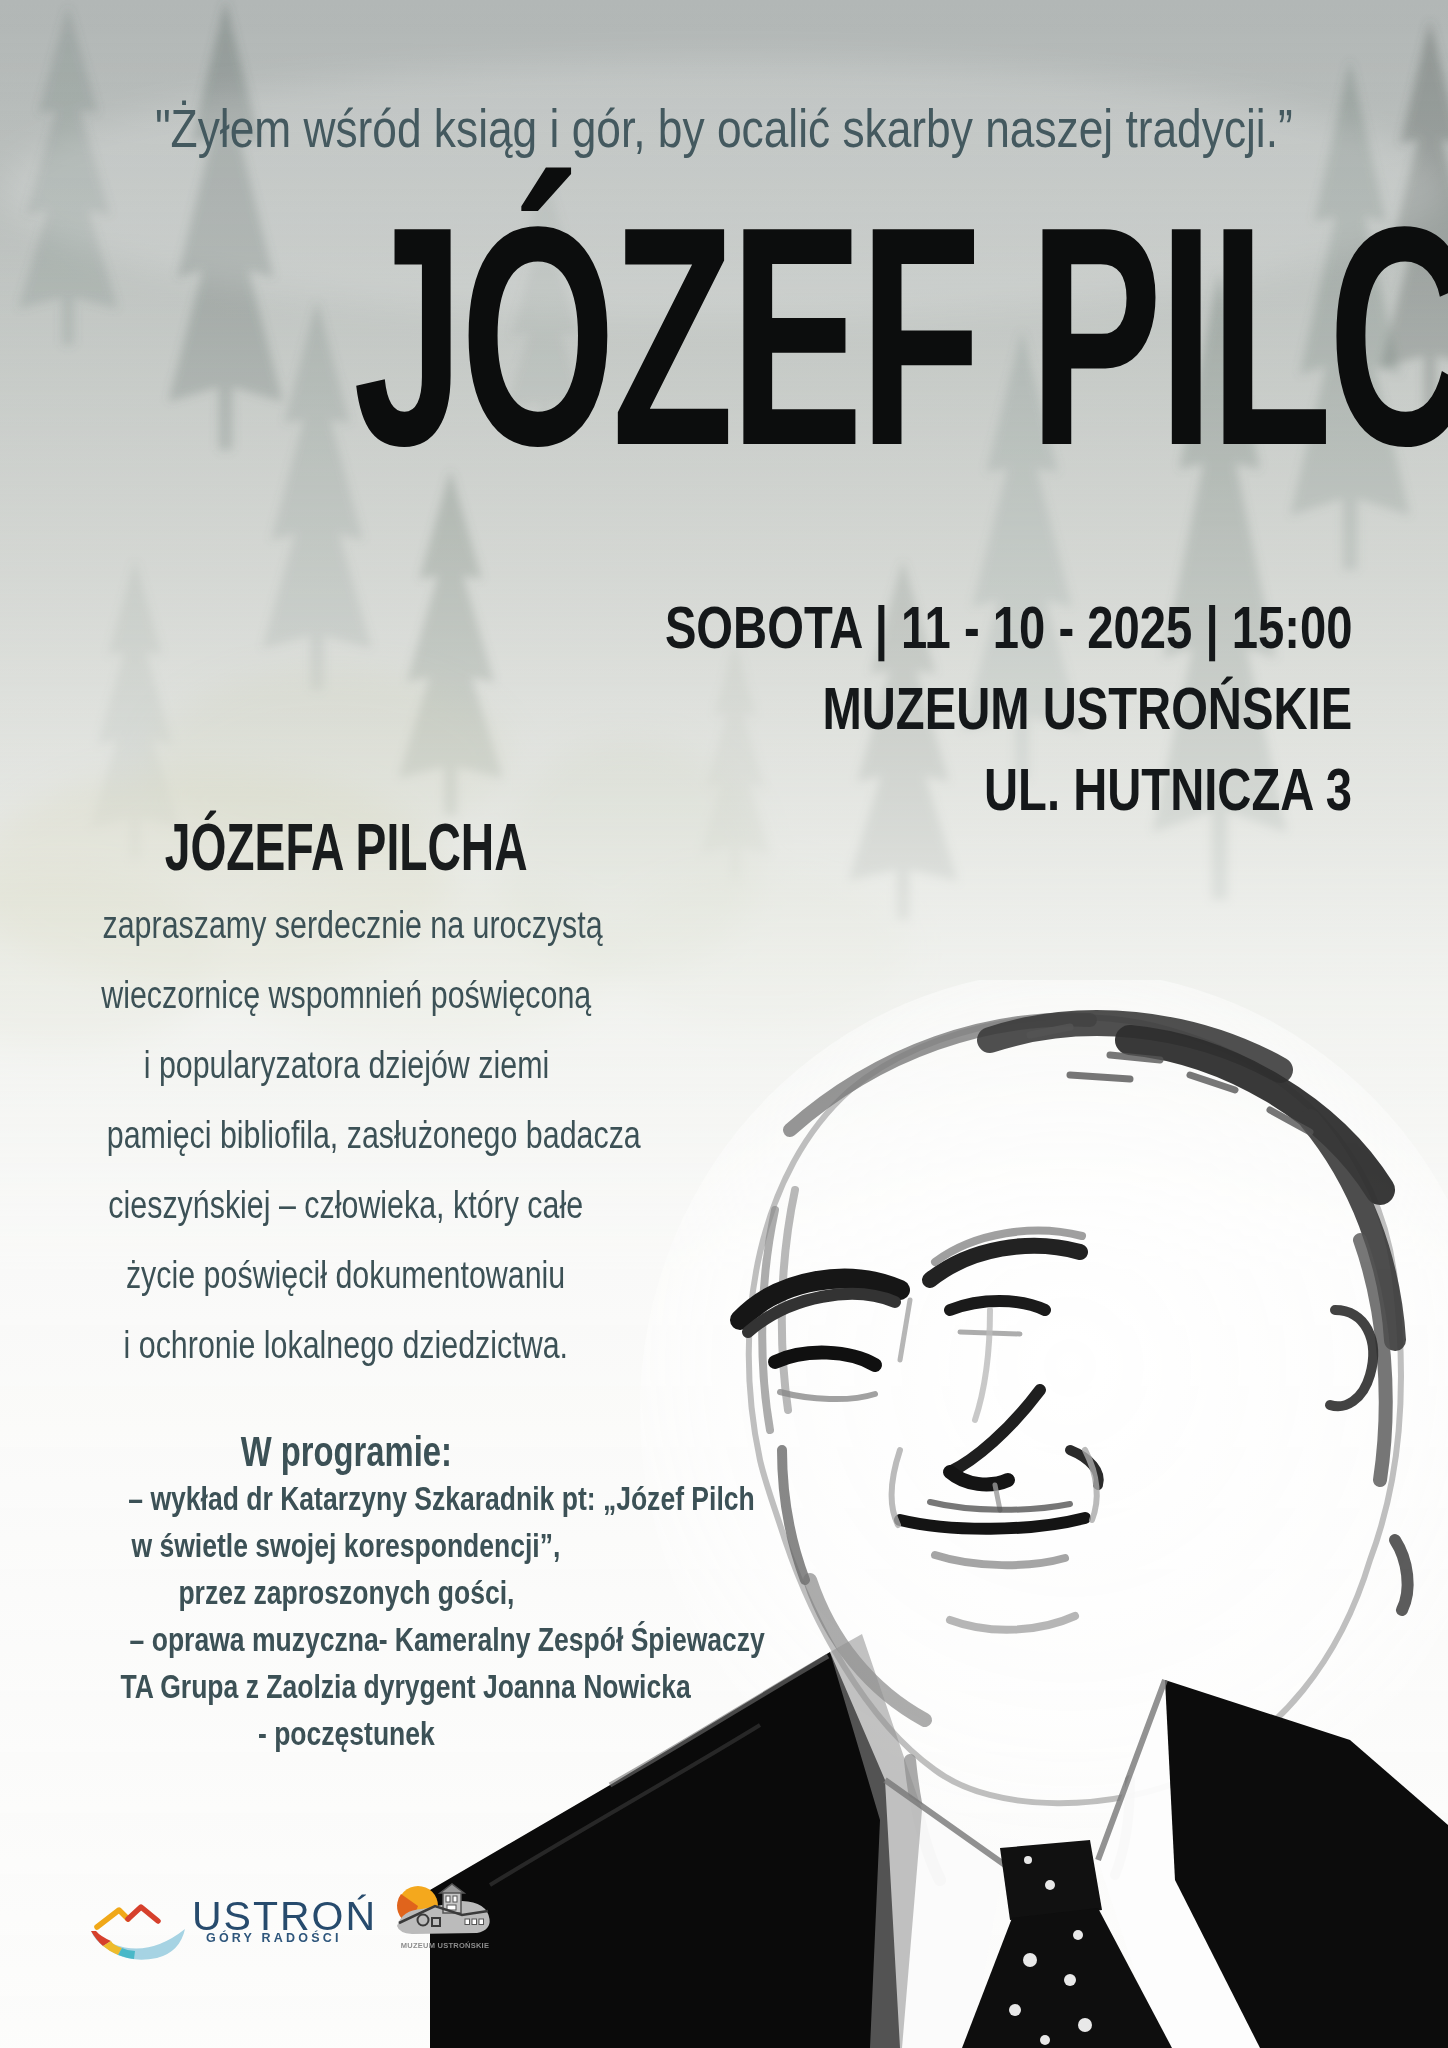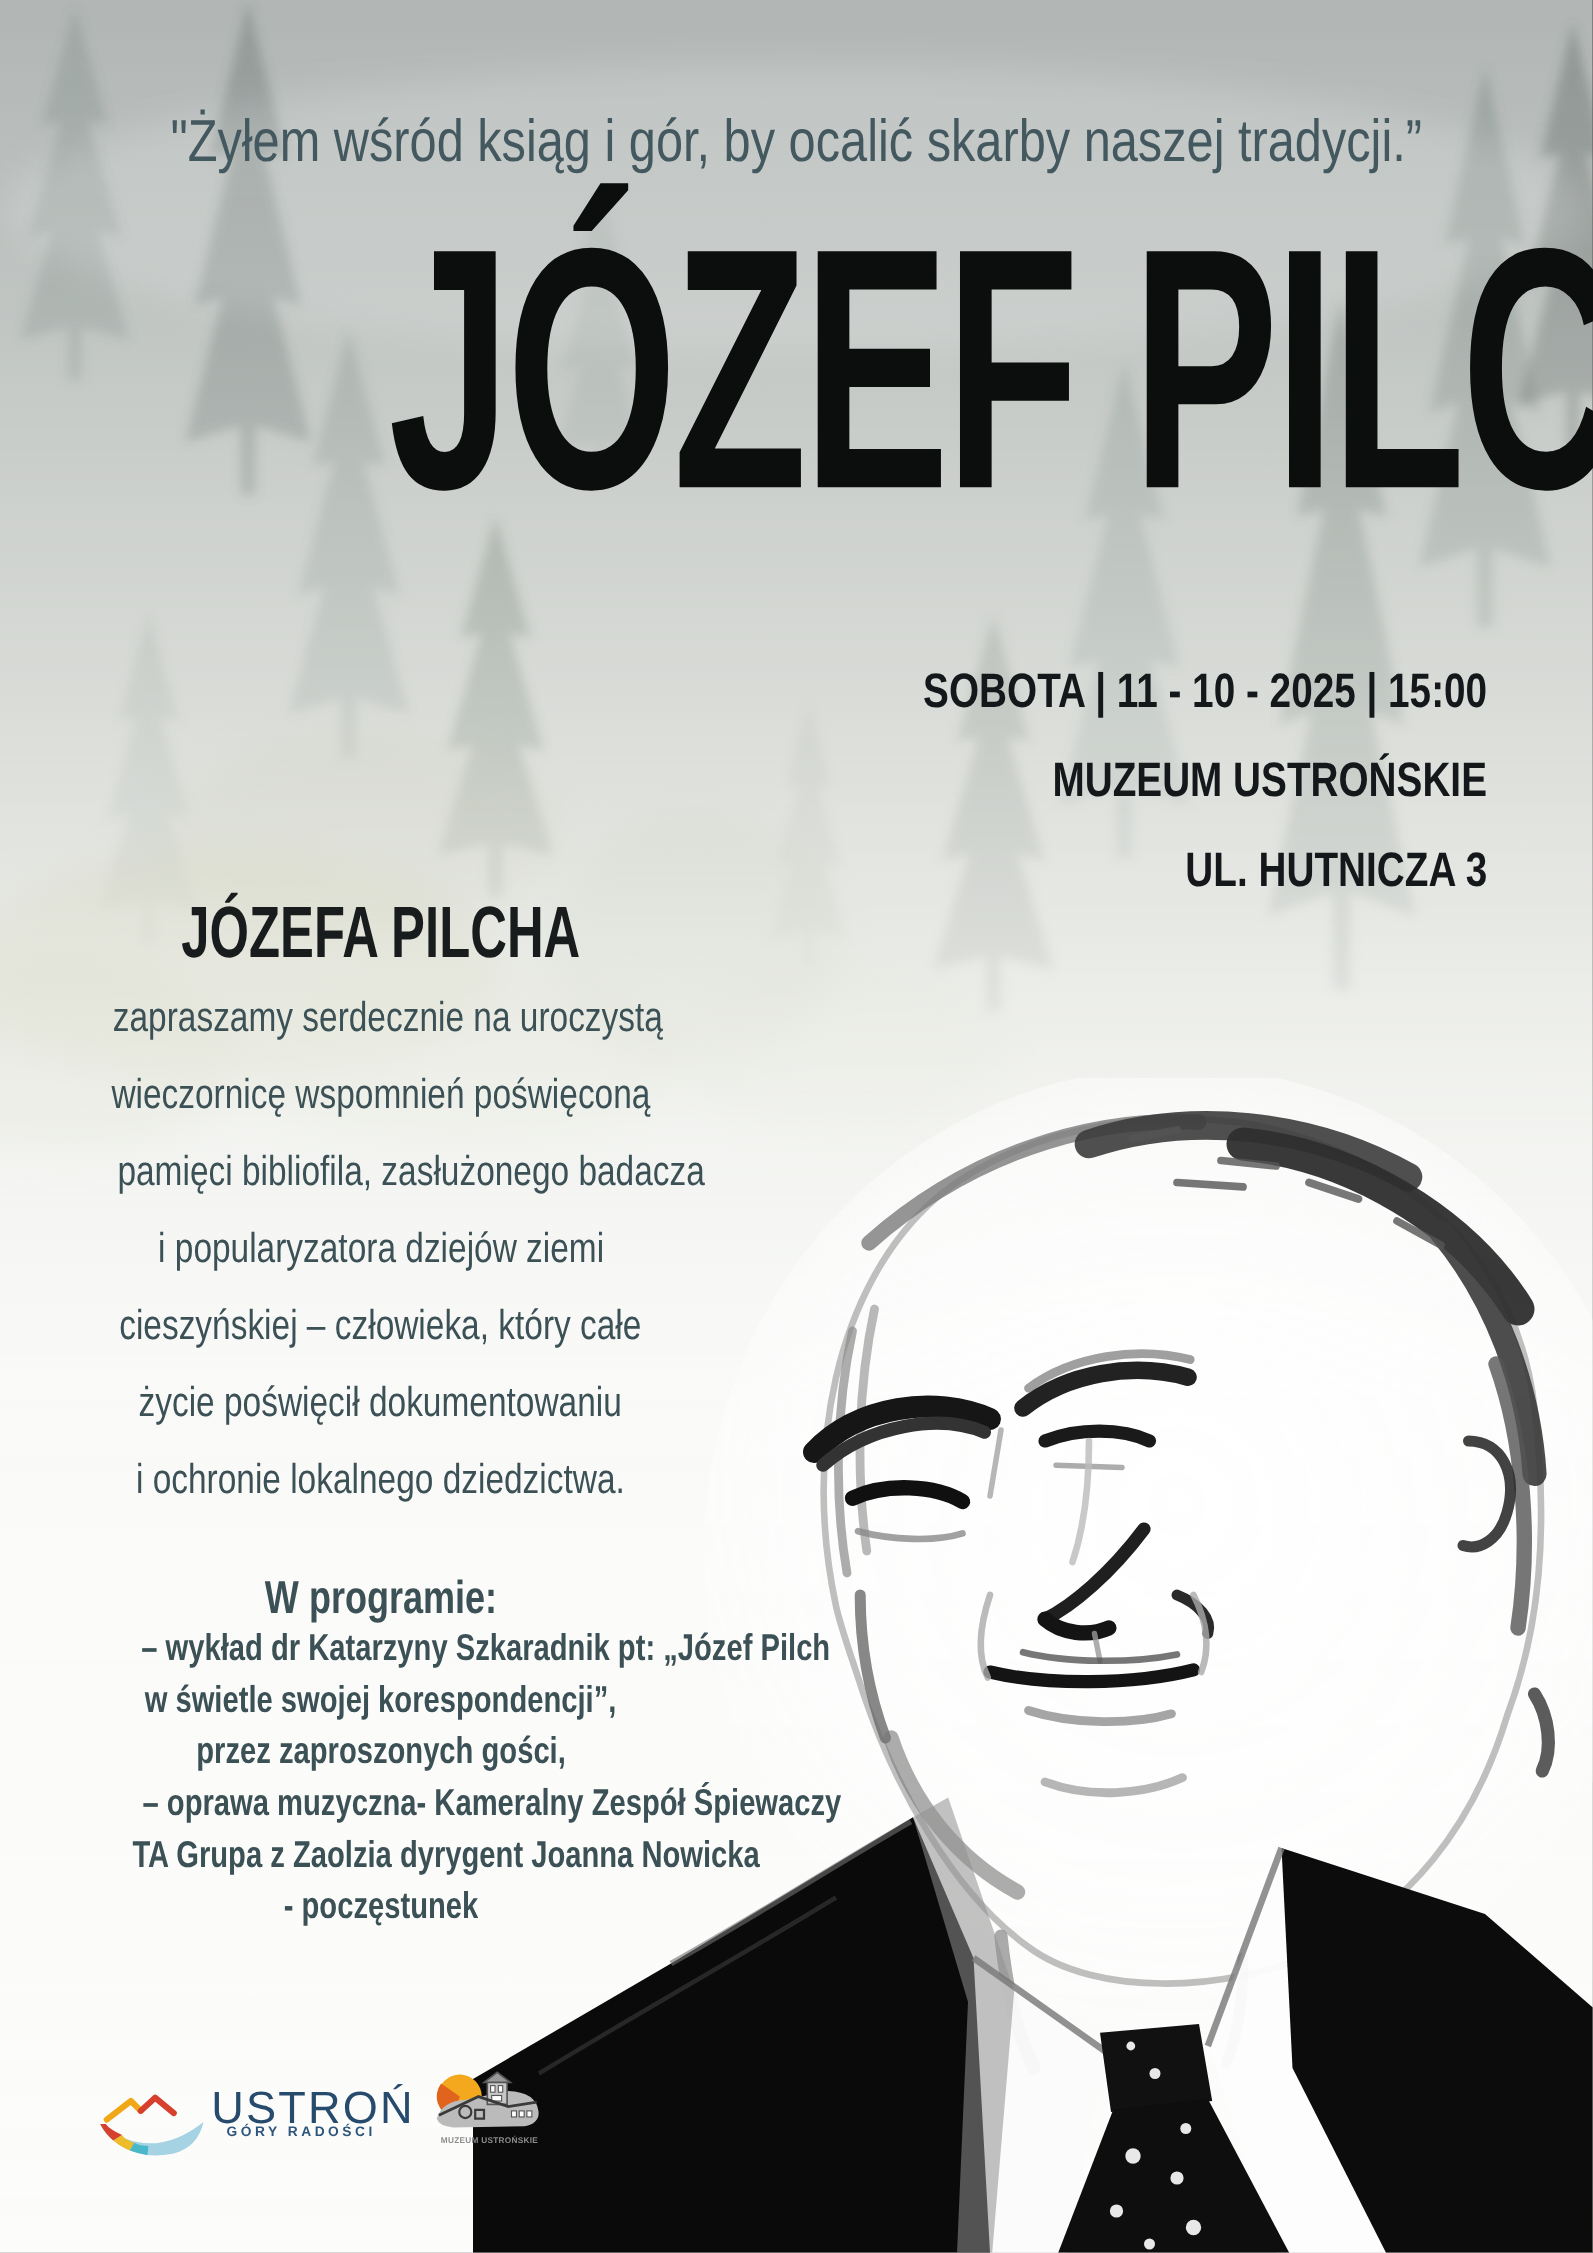--- a/index.html
+++ b/index.html
@@ -25,21 +25,21 @@
   .quote .cond{transform:scaleX(.82);}
   .title{
     position:absolute;left:0;top:180px;width:1448px;text-align:center;line-height:1;
   }
   .title .title-inner{
     display:inline-block;font-size:312px;font-weight:bold;color:#0c0d0d;
     letter-spacing:-6px;transform:scaleX(.64);transform-origin:50% 50%;white-space:nowrap;
   }
   .event{
     position:absolute;right:96px;top:588px;text-align:right;
-    font-size:44px;font-weight:bold;color:#15181a;line-height:81px;
+    font-size:59px;font-weight:bold;color:#15181a;line-height:81px;
   }
   .event .cond{transform-origin:100% 50%;transform:scaleX(.8);}
   .intro{
     position:absolute;left:40px;top:797px;width:612px;text-align:center;color:#3c5156;
   }
   .intro .occasion{font-size:40px;font-weight:bold;line-height:48px;color:#3e5a64;}
   .intro .name{font-size:66px;font-weight:bold;line-height:72px;margin-top:14px;color:#191c1d;}
   .intro .name .cond{transform:scaleX(.7);}
   .intro .para{margin-top:7px;font-size:38px;font-weight:normal;line-height:70px;}
   .program{
@@ -201,22 +201,22 @@
     <div><span class="cond">SOBOTA | 11 - 10 - 2025 | 15:00</span></div>
     <div><span class="cond">MUZEUM USTROŃSKIE</span></div>
     <div><span class="cond">UL. HUTNICZA 3</span></div>
   </div>
 
   <div class="intro">
     <div class="name"><span class="cond">JÓZEFA PILCHA</span></div>
     <div class="para">
       <div><span class="cond">zapraszamy serdecznie na uroczystą</span></div>
       <div><span class="cond">wieczornicę wspomnień poświęconą</span></div>
+      <div><span class="cond">i popularyzatora dziejów ziemi</span></div>
       <div><span class="cond">pamięci bibliofila, zasłużonego badacza</span></div>
-      <div><span class="cond">i popularyzatora dziejów ziemi</span></div>
       <div><span class="cond">cieszyńskiej – człowieka, który całe</span></div>
       <div><span class="cond">życie poświęcił dokumentowaniu</span></div>
       <div><span class="cond">i ochronie lokalnego dziedzictwa.</span></div>
     </div>
   </div>
 
   <div class="program">
     <div class="heading"><span class="cond">W programie:</span></div>
     <div class="pline"><span class="cond">– wykład dr Katarzyny Szkaradnik pt: „Józef Pilch</span></div>
     <div class="pline"><span class="cond">w świetle swojej korespondencji”,</span></div>

